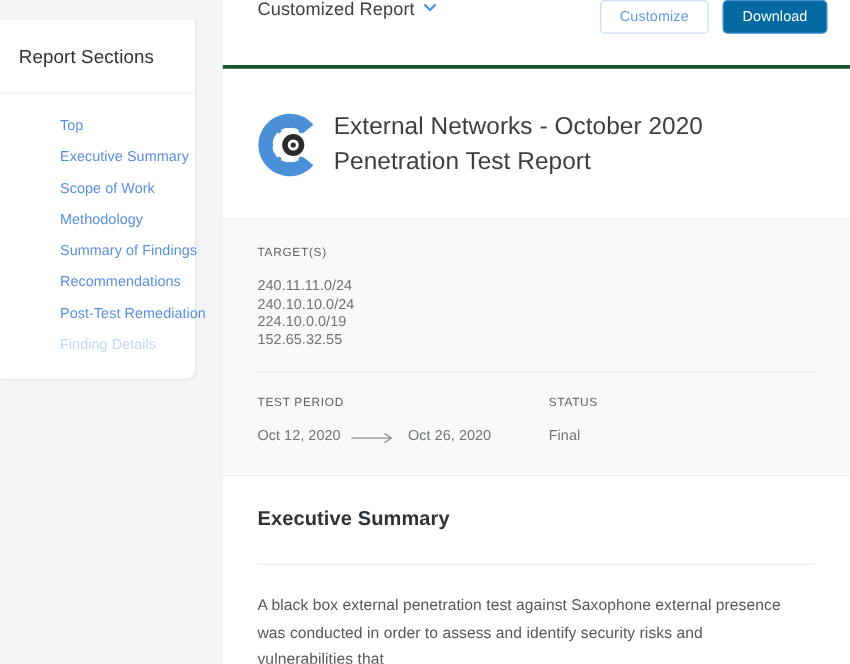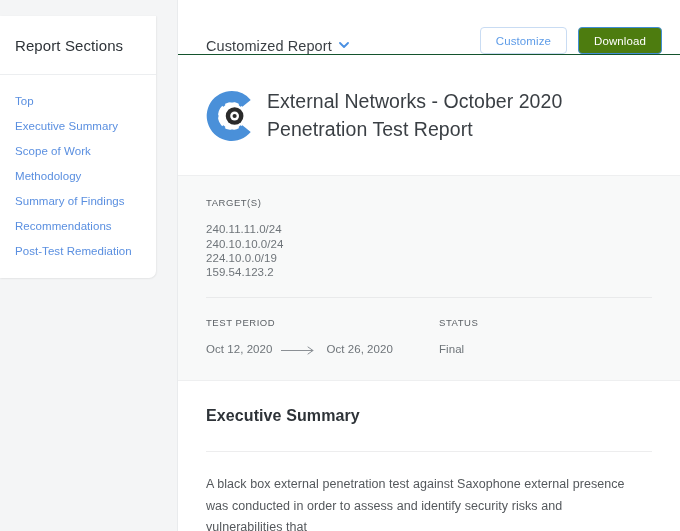--- a/index.html
+++ b/index.html
@@ -40,27 +40,28 @@
     font-weight: normal;
     letter-spacing: 0.1px;
   }
   #sidebar-nav {
     padding: 14px 0 14px 0;
   }
   .nav-item {
     display: block;
     font-size: 11.5px;
     color: #5a8fe0;
-    padding: 0 0 0 15px;
+    padding: 0 0 0 30px;
     line-height: 25px;
     height: 25px;
     text-decoration: none;
     letter-spacing: 0.05px;
     cursor: pointer;
     white-space: nowrap;
+    margin-left: 18px;
   }
   .nav-item.disabled {
     color: #c4d8f2;
     cursor: default;
   }
 
   
   #main {
     position: absolute;
     left: 177px;
@@ -68,23 +69,23 @@
     right: 0;
     bottom: 0;
     background: #ffffff;
     border-left: 1px solid #e9ebed;
     overflow: hidden;
   }
 
   
   #topbar {
     height: 55px;
-    border-bottom: 1px solid #14532d;
-    display: flex;
-    align-items: flex-end;
+    border-bottom: 3px solid #14532d;
+    display: flex;
+    align-items: flex-start;
     padding: 0 18px 0 28px;
     box-sizing: border-box;
   }
   #report-selector {
     display: flex;
     align-items: baseline;
     gap: 7px;
     cursor: pointer;
   }
   #report-selector-label {
@@ -117,21 +118,21 @@
     letter-spacing: 0.1px;
     box-sizing: border-box;
     white-space: nowrap;
   }
   .btn-secondary {
     background: #ffffff;
     color: #5e9ce8;
     border: 1px solid #c9dcf3;
   }
   .btn-primary {
-    background: #4d7c0f;
+    background: #0369a1;
     color: #ffffff;
     border: 1px solid #418ed4;
   }
 
   
   #title-block {
     display: flex;
     align-items: center;
     padding: 33px 28px 32px 28px;
     gap: 9px;
@@ -227,20 +228,21 @@
     <div id="sidebar-title">Report Sections</div>
   </div>
   <nav id="sidebar-nav">
     <a class="nav-item">Top</a>
     <a class="nav-item">Executive Summary</a>
     <a class="nav-item">Scope of Work</a>
     <a class="nav-item">Methodology</a>
     <a class="nav-item">Summary of Findings</a>
     <a class="nav-item">Recommendations</a>
     <a class="nav-item">Post-Test Remediation</a>
+    <a class="nav-item disabled">Finding Details</a>
   </nav>
 </div>
 
 <div id="main">
 
   <div id="topbar">
     <div id="report-selector">
       <span id="report-selector-label">Customized Report</span>
       <span class="chevron-down">
         <svg viewBox="0 0 10 10" width="10" height="10" aria-hidden="true">
@@ -285,21 +287,21 @@
     </span>
     <h1 id="report-title">External Networks - October 2020 Penetration Test Report</h1>
   </div>
 
   <div id="meta-panel">
     <div class="meta-label">TARGET(S)</div>
     <div>
       <div class="meta-value">240.11.11.0/24</div>
       <div class="meta-value">240.10.10.0/24</div>
       <div class="meta-value">224.10.0.0/19</div>
-      <div class="meta-value">159.54.123.2</div>
+      <div class="meta-value">152.65.32.55</div>
     </div>
 
     <div id="meta-divider"></div>
 
     <div id="meta-row">
       <div id="meta-col-period">
         <div class="meta-label">TEST PERIOD</div>
         <div id="period-values">
           <span class="meta-value">Oct 12, 2020</span>
           <span class="arrow-right">

